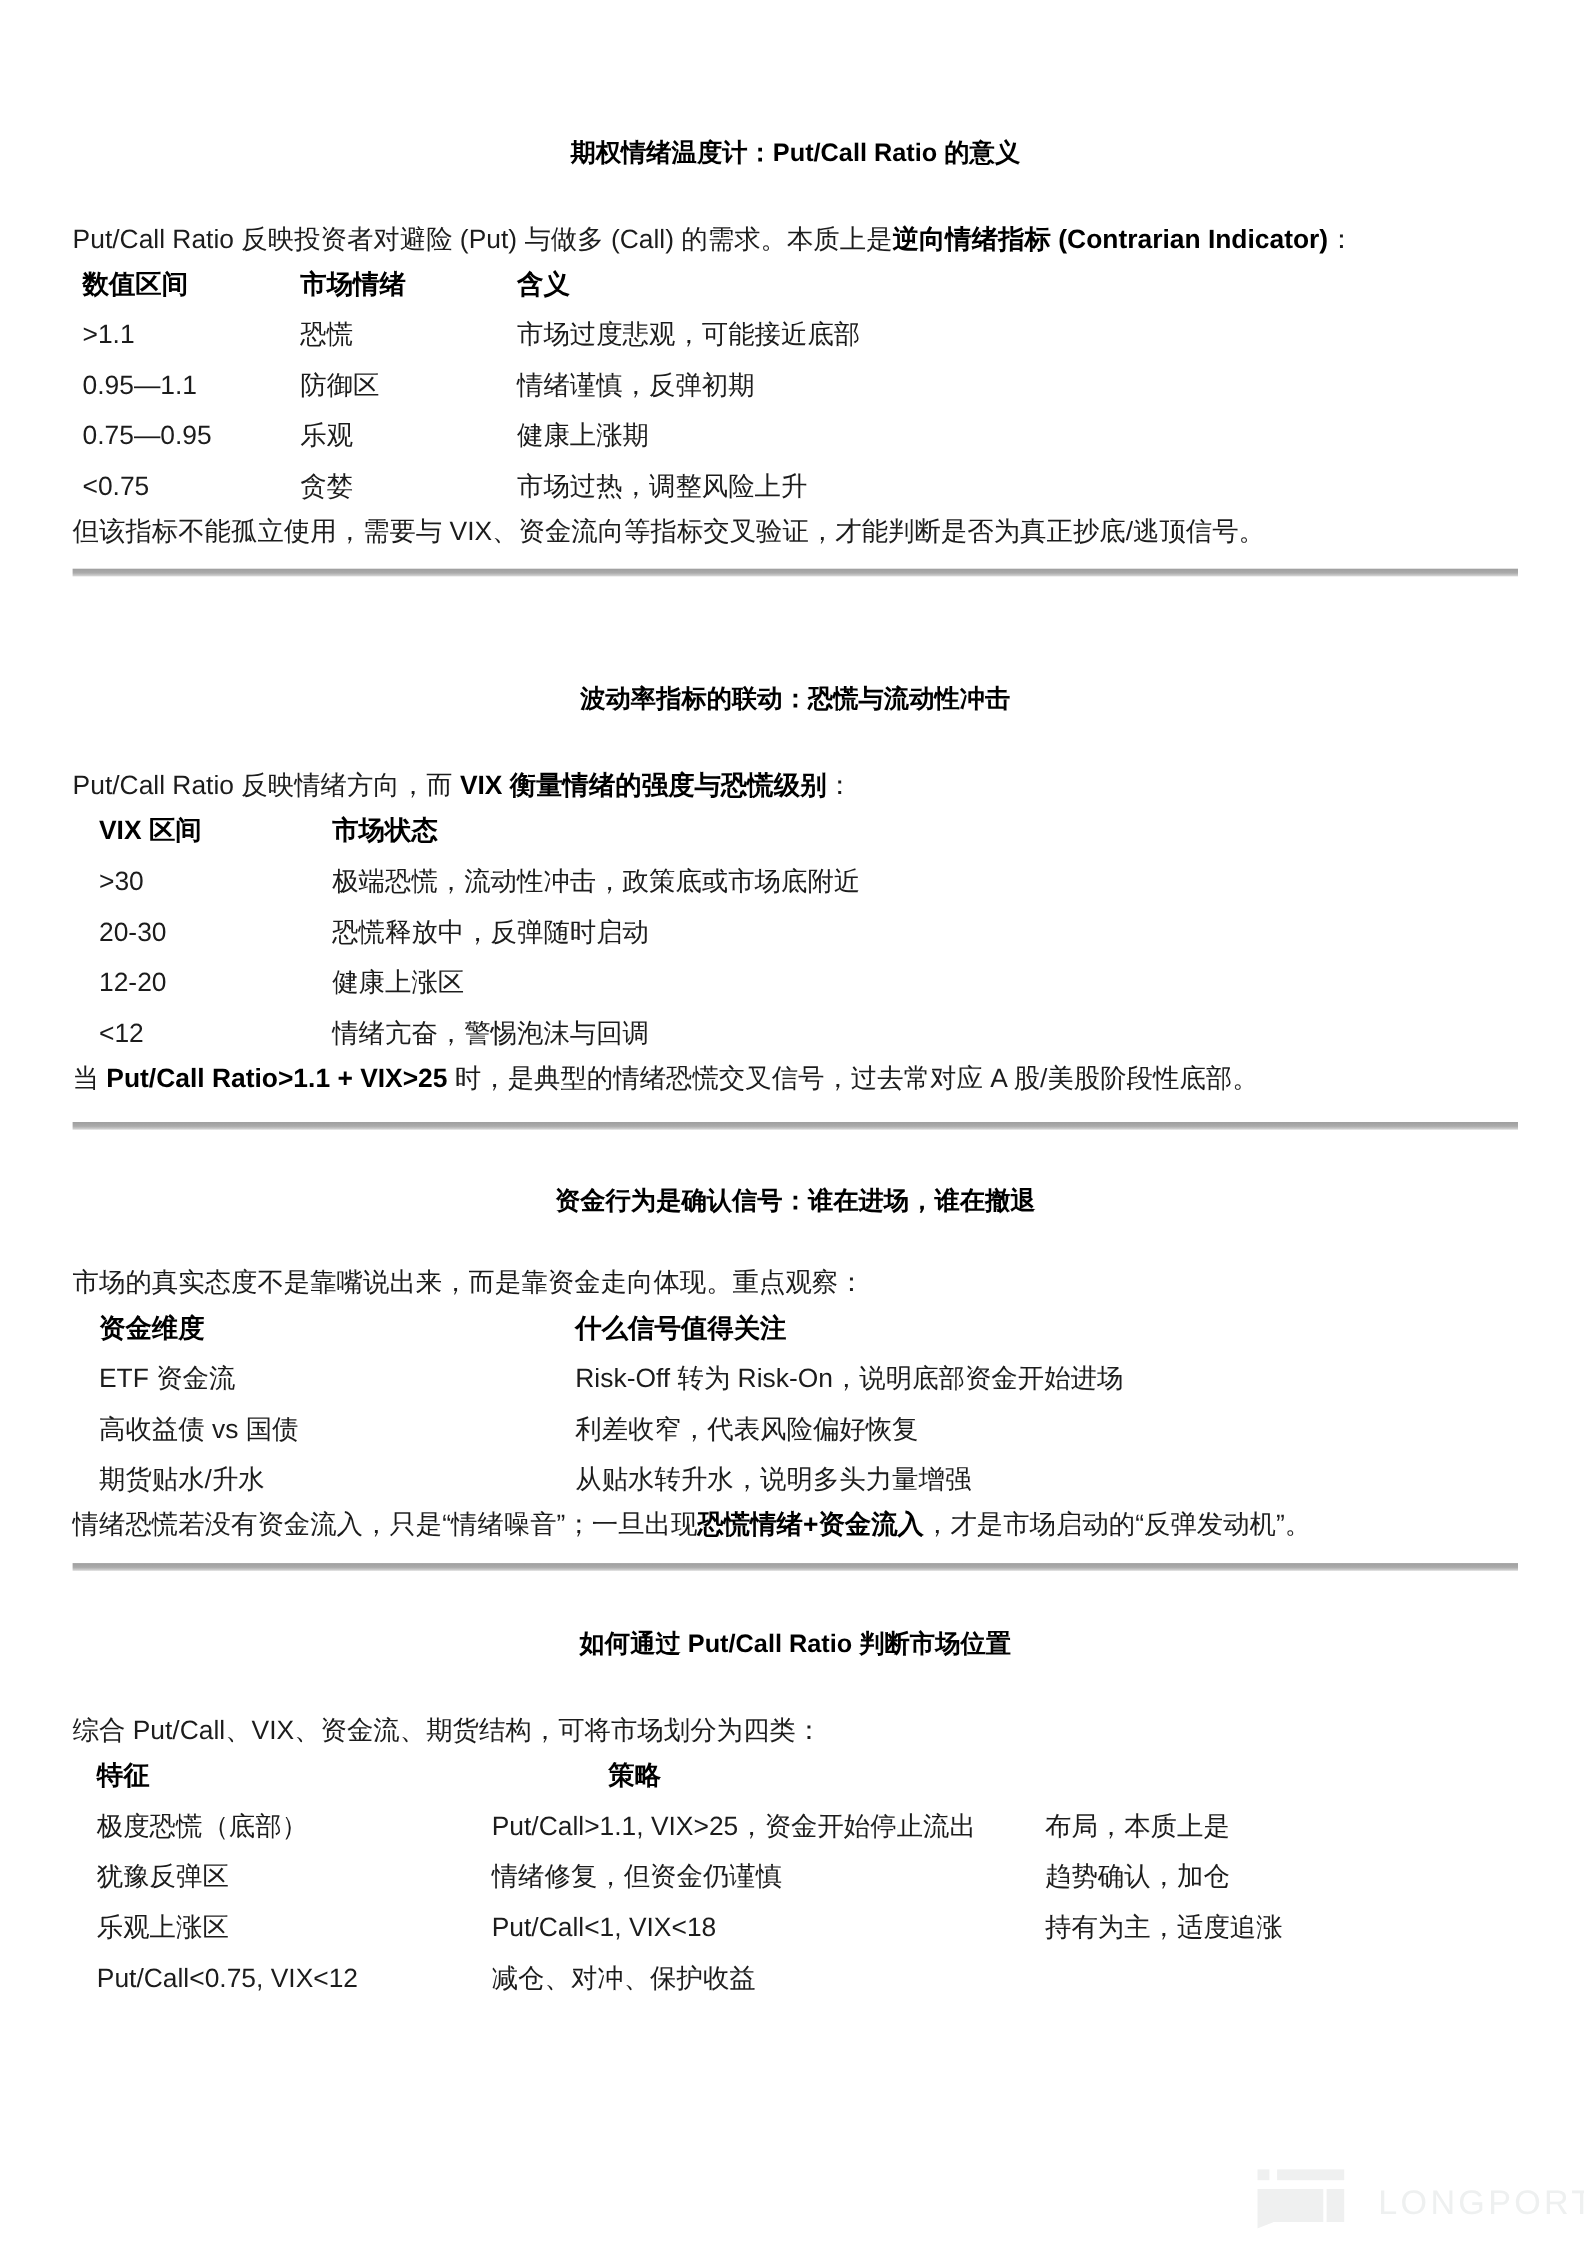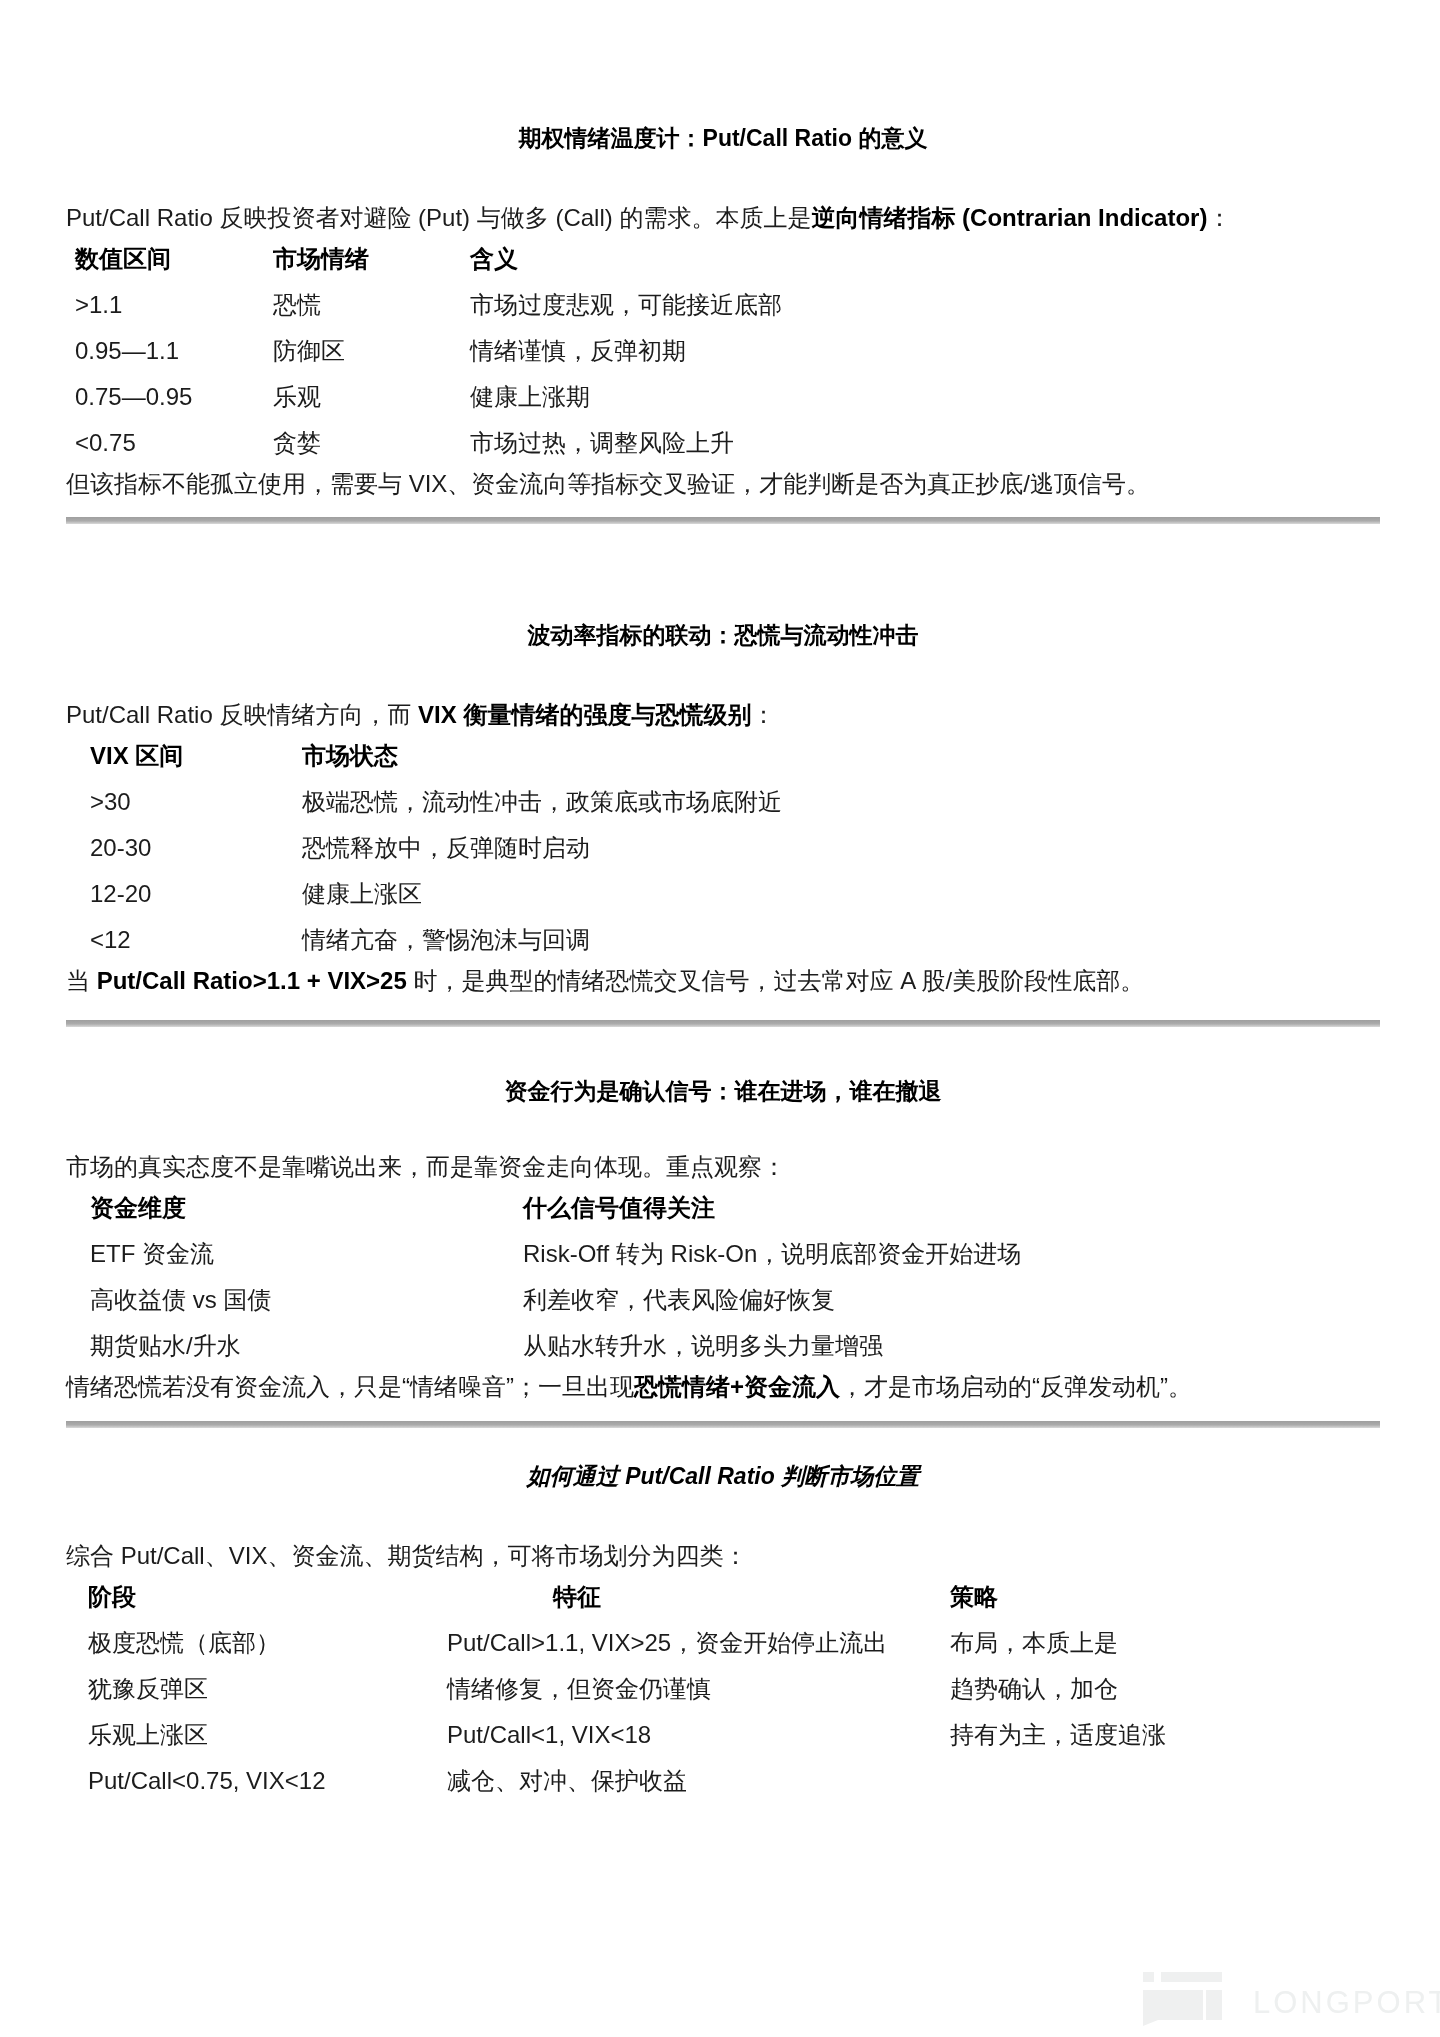--- a/index.html
+++ b/index.html
@@ -15,21 +15,21 @@
   .doc { padding: 0 60px 0 66px; display: flow-root; }
 
   .sec .title {
     font-size: 23px; font-weight: 700; color: #000;
     text-align: center; line-height: 36px;
     margin: 0; white-space: nowrap;
   }
   .sec-1 .title { margin-top: 120px; }
   .sec-2 .title { margin-top: 93px; }
   .sec-3 .title { margin-top: 46px; }
-  .sec-4 .title { margin-top: 30px; font-style: italic; }
+  .sec-4 .title { margin-top: 48px; }
 
   .para { line-height: 36px; margin: 44px 0 0 0; white-space: nowrap; }
   .sec-3 .para { margin-top: 40px; }
   .note { line-height: 36px; margin: 0; white-space: nowrap; }
   .b { font-weight: 700; color: #000; }
 
   .dtable { margin: 0; }
   .trow { display: grid; line-height: 46px; white-space: nowrap; }
   .thead { font-weight: 700; color: #000; }
   .t0 { padding-left: 9px; }  .t0 .trow { grid-template-columns: 198px 197px 1fr; }
@@ -145,21 +145,20 @@
         </div>
       </div>
       <p class="note"><span>情绪恐慌若没有资金流入，只是“情绪噪音”；一旦出现</span><span class="b">恐慌情绪+资金流入</span><span>，才是市场启动的“反弹发动机”。</span></p>
       <div class="divider"></div>
     </section>
     <section class="sec sec-4">
       <h2 class="title">如何通过 Put/Call Ratio 判断市场位置</h2>
       <p class="para"><span>综合 Put/Call、VIX、资金流、期货结构，可将市场划分为四类：</span></p>
       <div class="dtable t3">
         <div class="trow thead">
-          <div class="cell">阶段</div>
           <div class="cell">特征</div>
           <div class="cell">策略</div>
         </div>
         <div class="trow">
           <div class="cell">极度恐慌（底部）</div>
           <div class="cell">Put/Call&gt;1.1, VIX&gt;25，资金开始停止流出</div>
           <div class="cell">布局，本质上是</div>
         </div>
         <div class="trow">
           <div class="cell">犹豫反弹区</div>

